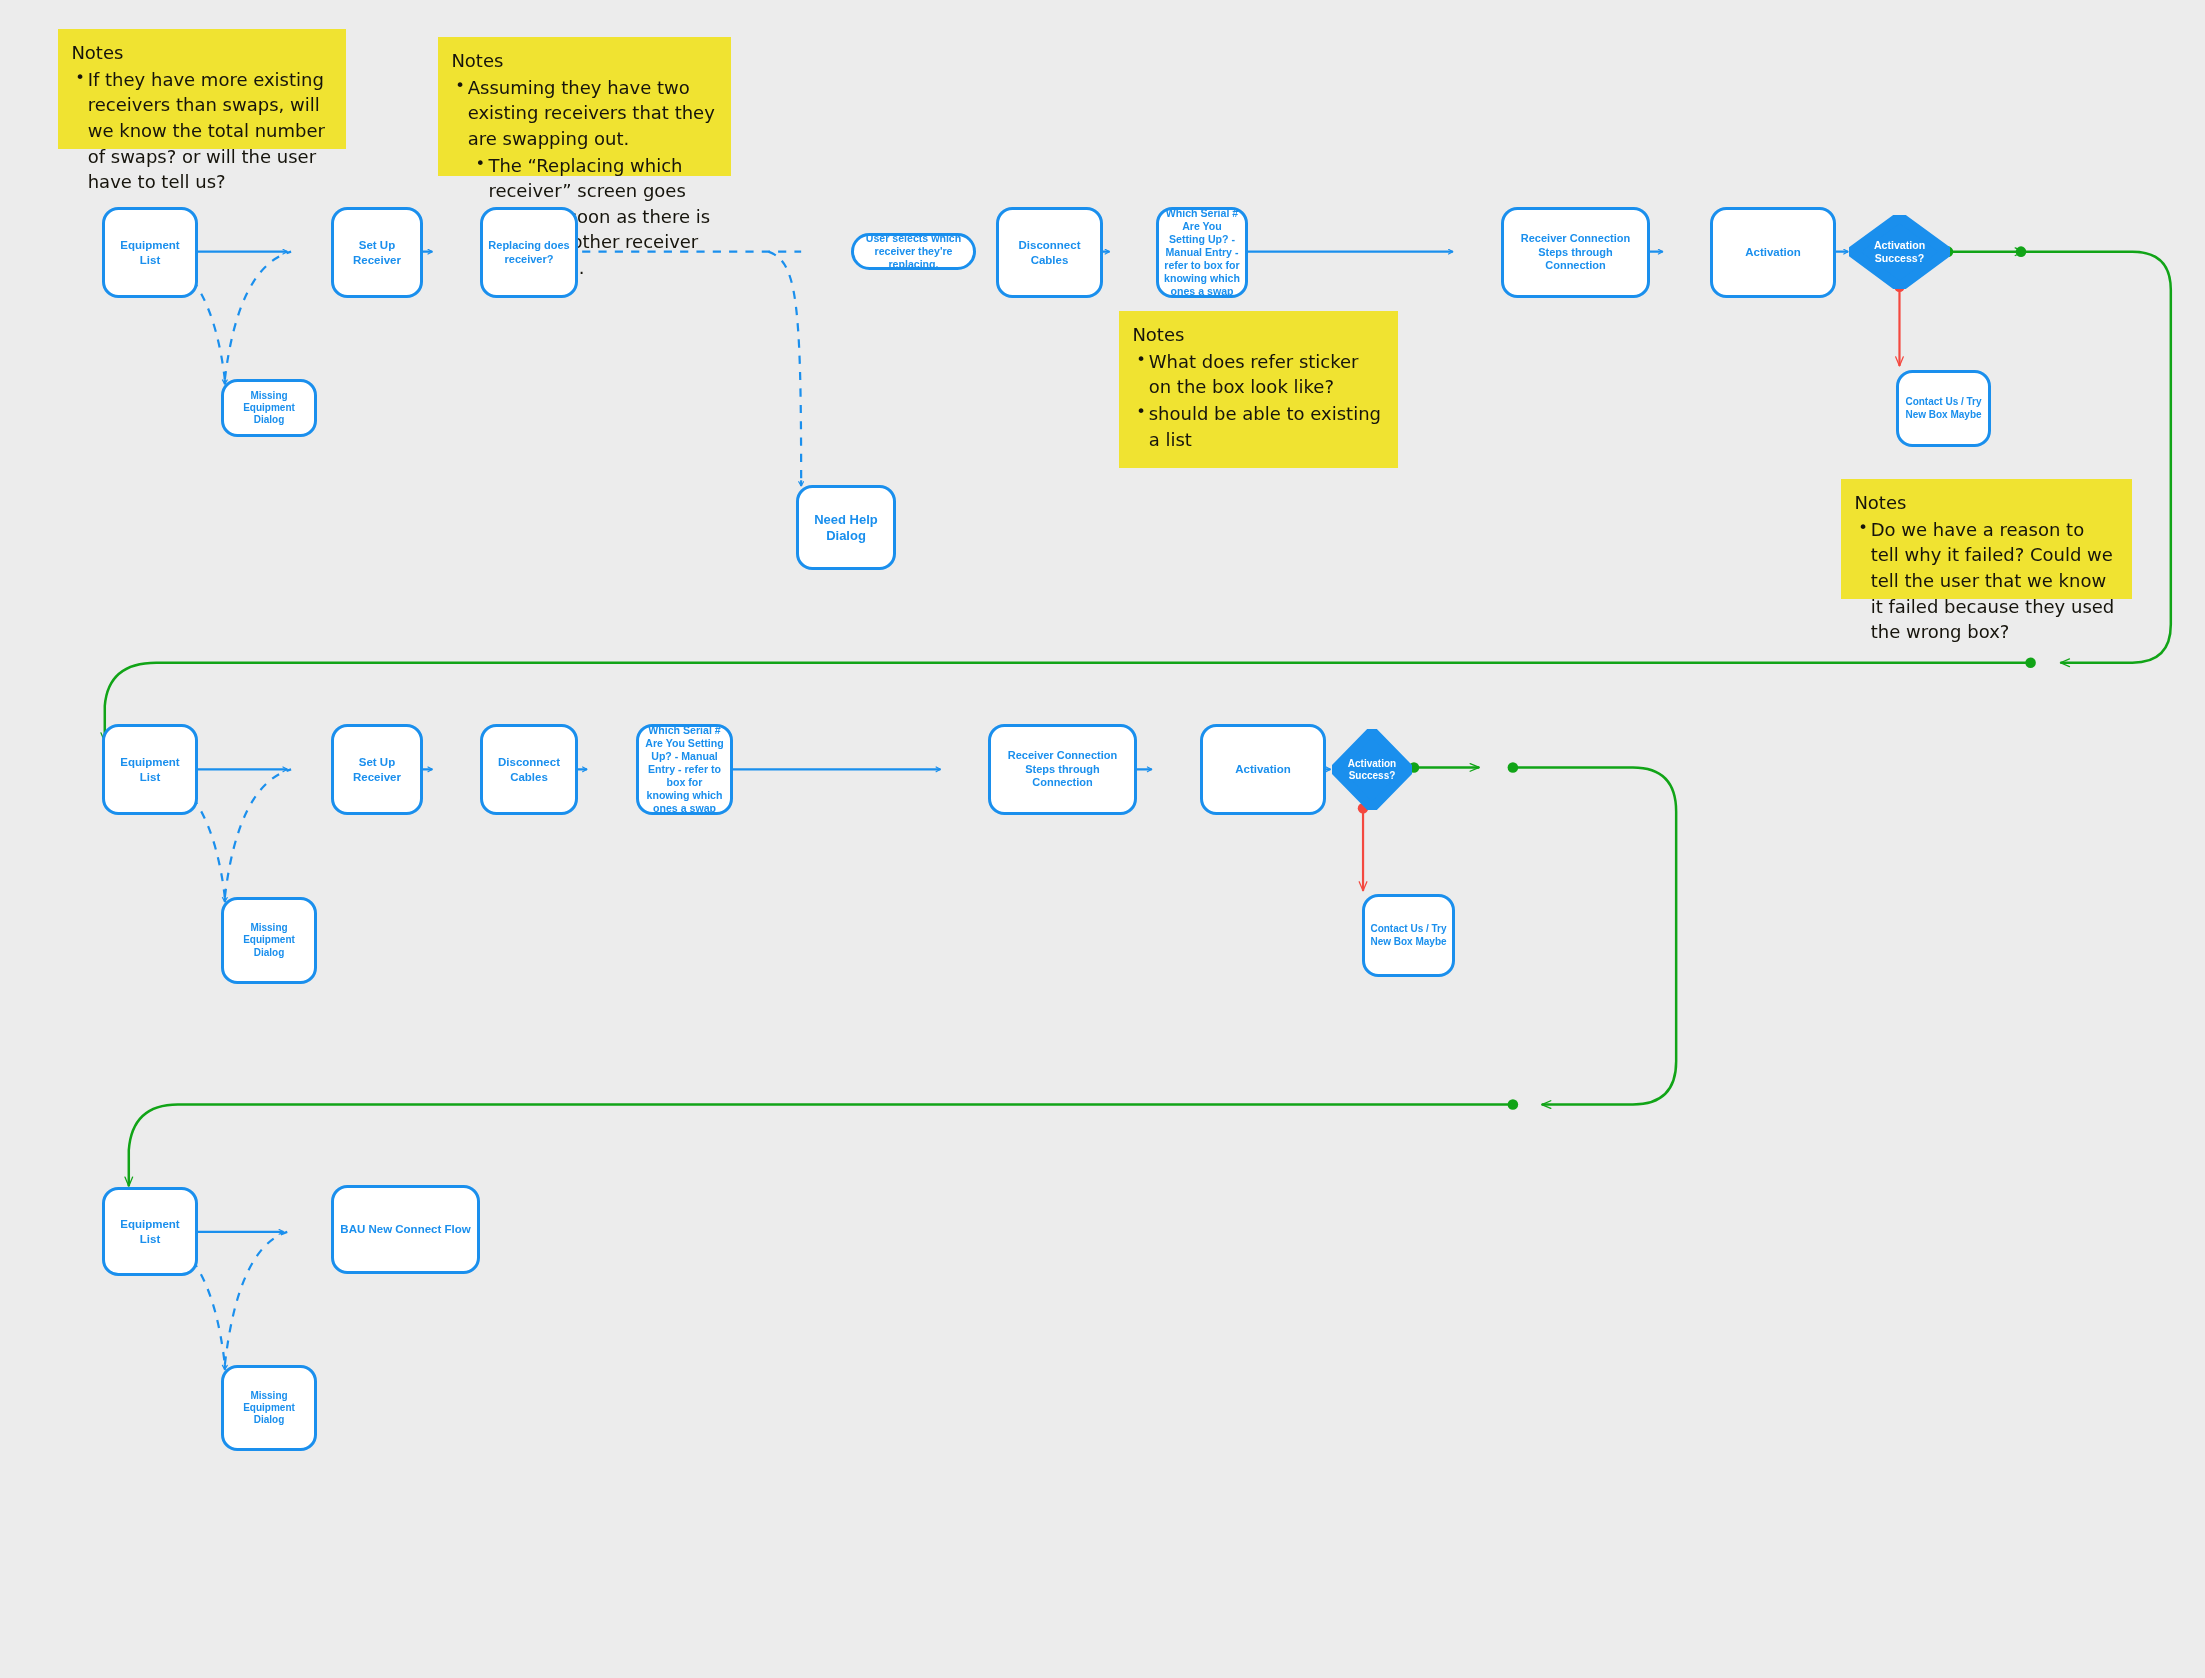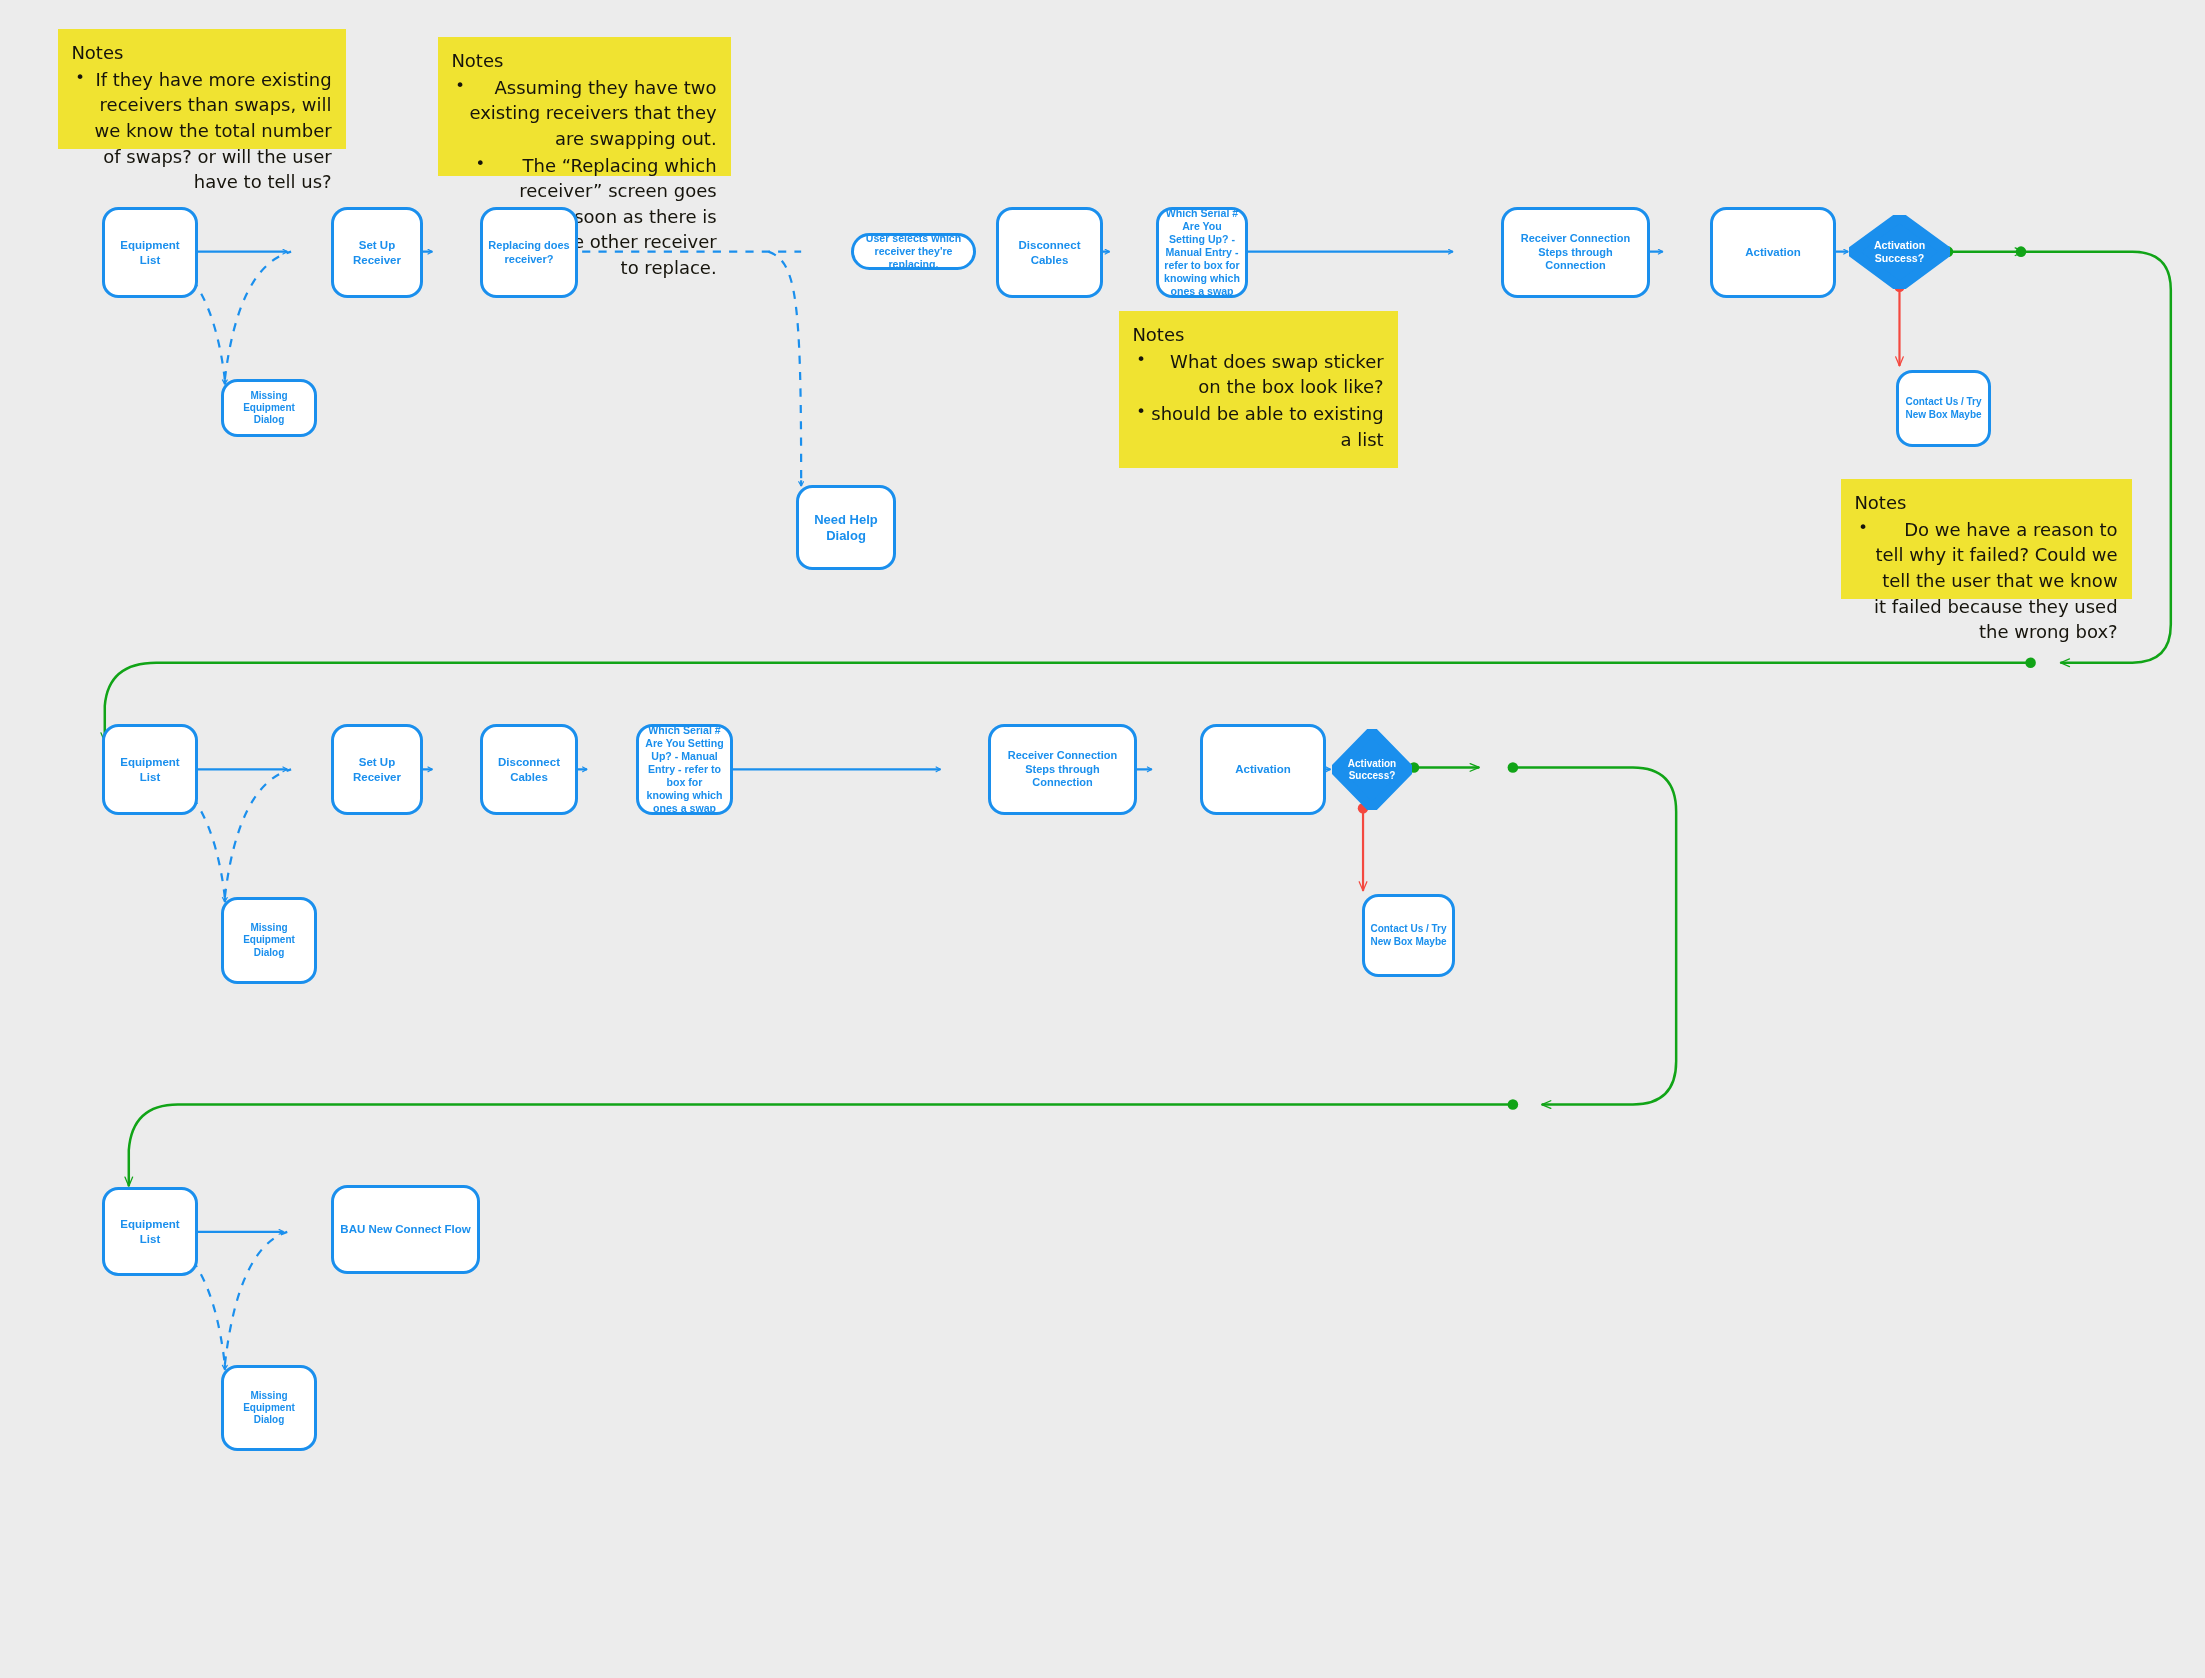--- a/index.html
+++ b/index.html
@@ -54,21 +54,21 @@
     color:#16140c;
     z-index:2;
     font-family:"DejaVu Sans", sans-serif;
   }
   .note .note-title{
     font-size:18px;line-height:1.25;margin-bottom:2.9px;font-weight:400;
   }
   .note ul{margin:0;padding:0;list-style:none;}
   .note li{
     position:relative;padding-left:16.3px;font-size:18px;line-height:1.42;
-    margin-bottom:1px;font-weight:400;text-align:right;
+    margin-bottom:1px;font-weight:400;
   }
   .note li::before{
     content:"\2022";position:absolute;left:3.8px;top:-1px;font-size:16.3px;
   }
   .note li.sub{padding-left:37px;}
   .note li.sub::before{left:24px;}
 </style>
 </head>
 <body>
 
@@ -192,21 +192,21 @@
     <div class="note-title">Notes</div>
     <ul>
       <li>Assuming they have two existing receivers that they are swapping out.</li>
       <li class="sub">The “Replacing which receiver” screen goes away as soon as there is only one other receiver to replace.</li>
     </ul>
   </div>
 
   <div class="note" style="left:1119px;top:311px;width:279px;height:157px;">
     <div class="note-title">Notes</div>
     <ul>
-      <li>What does swap sticker on the box look like?</li>
+      <li>What does refer sticker on the box look like?</li>
       <li>should be able to existing a list</li>
     </ul>
   </div>
 
   <div class="note" style="left:1841px;top:479px;width:291px;height:120px;">
     <div class="note-title">Notes</div>
     <ul>
       <li>Do we have a reason to tell why it failed? Could we tell the user that we know it failed because they used the wrong box?</li>
     </ul>
   </div>

